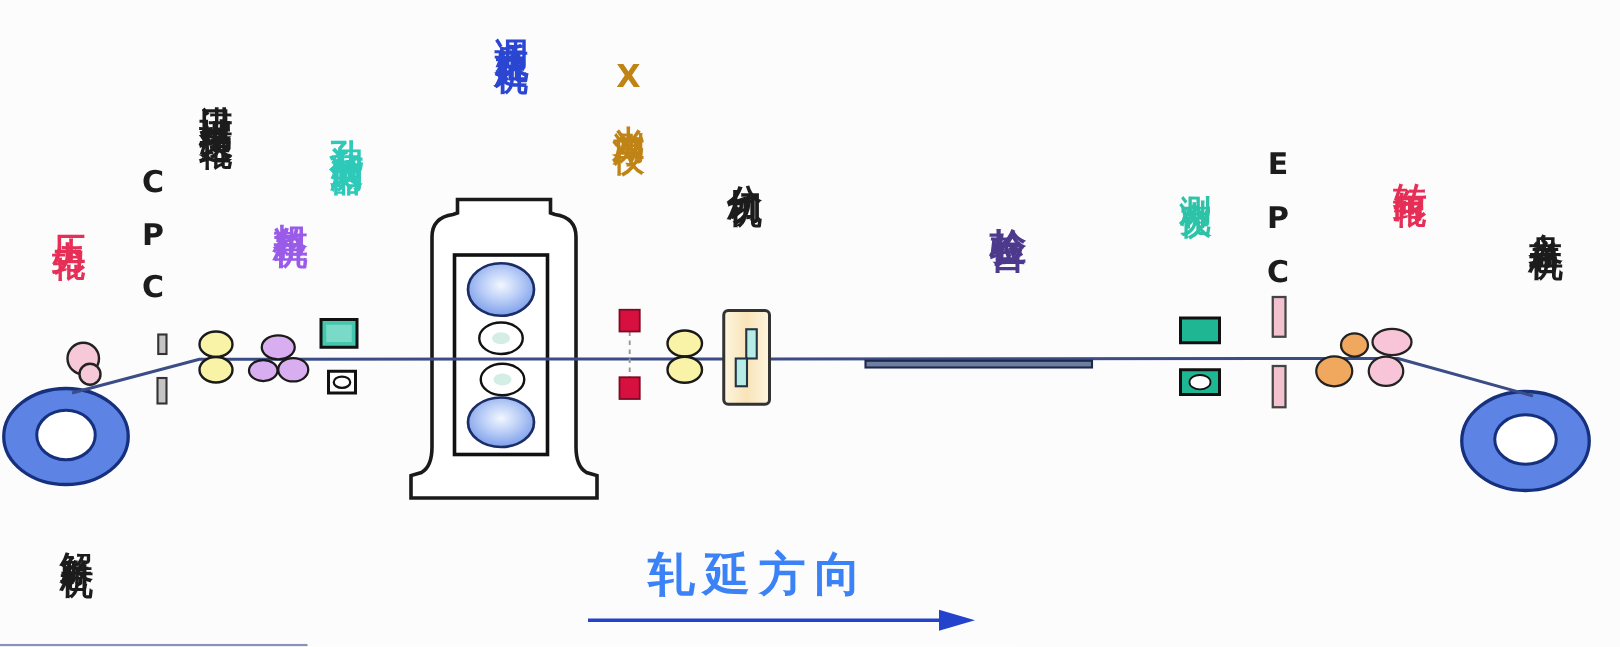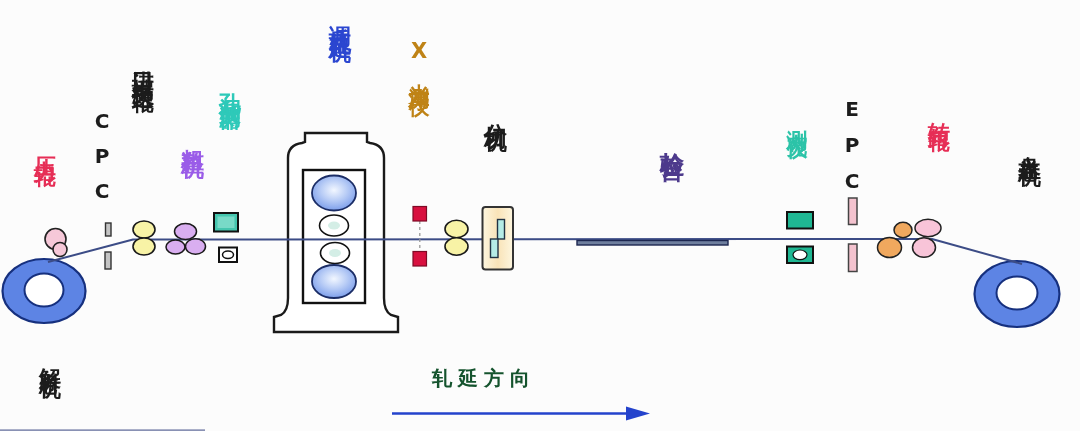--- a/index.html
+++ b/index.html
@@ -161,15 +161,15 @@
   <div class="vlabel" style="left: 786px; top: 113px; font-size: 21px; letter-spacing: 4px; color: rgb(44, 195, 168);">测宽仪</div>
 
   <div class="vlabel" style="left: 842px; top: 97px; font-size: 20px; letter-spacing: 12px; color: rgb(28, 28, 28);">EPC</div>
 
   <div class="vlabel" style="left: 928px; top: 104px; font-size: 22px; letter-spacing: 4px; color: rgb(230, 46, 86);">转向辊</div>
 
   <div class="vlabel" style="left: 1018px; top: 137px; font-size: 23px; letter-spacing: 4px; color: rgb(28, 28, 28);">盘卷机</div>
 
   <div class="vlabel" style="left: 39px; top: 351px; font-size: 22px; letter-spacing: 4px; color: rgb(28, 28, 28);">解卷机</div>
 
-  <div class="hlabel" style="left: 432px; top: 368px; font-size: 20px; letter-spacing: 6px; color: #14532d;">轧延方向</div>
+  <div class="hlabel" style="left: 432px; top: 368px; font-size: 31px; letter-spacing: 6px; color: #3b82f6;">轧延方向</div>
 
 </div>
 
 </body></html>

